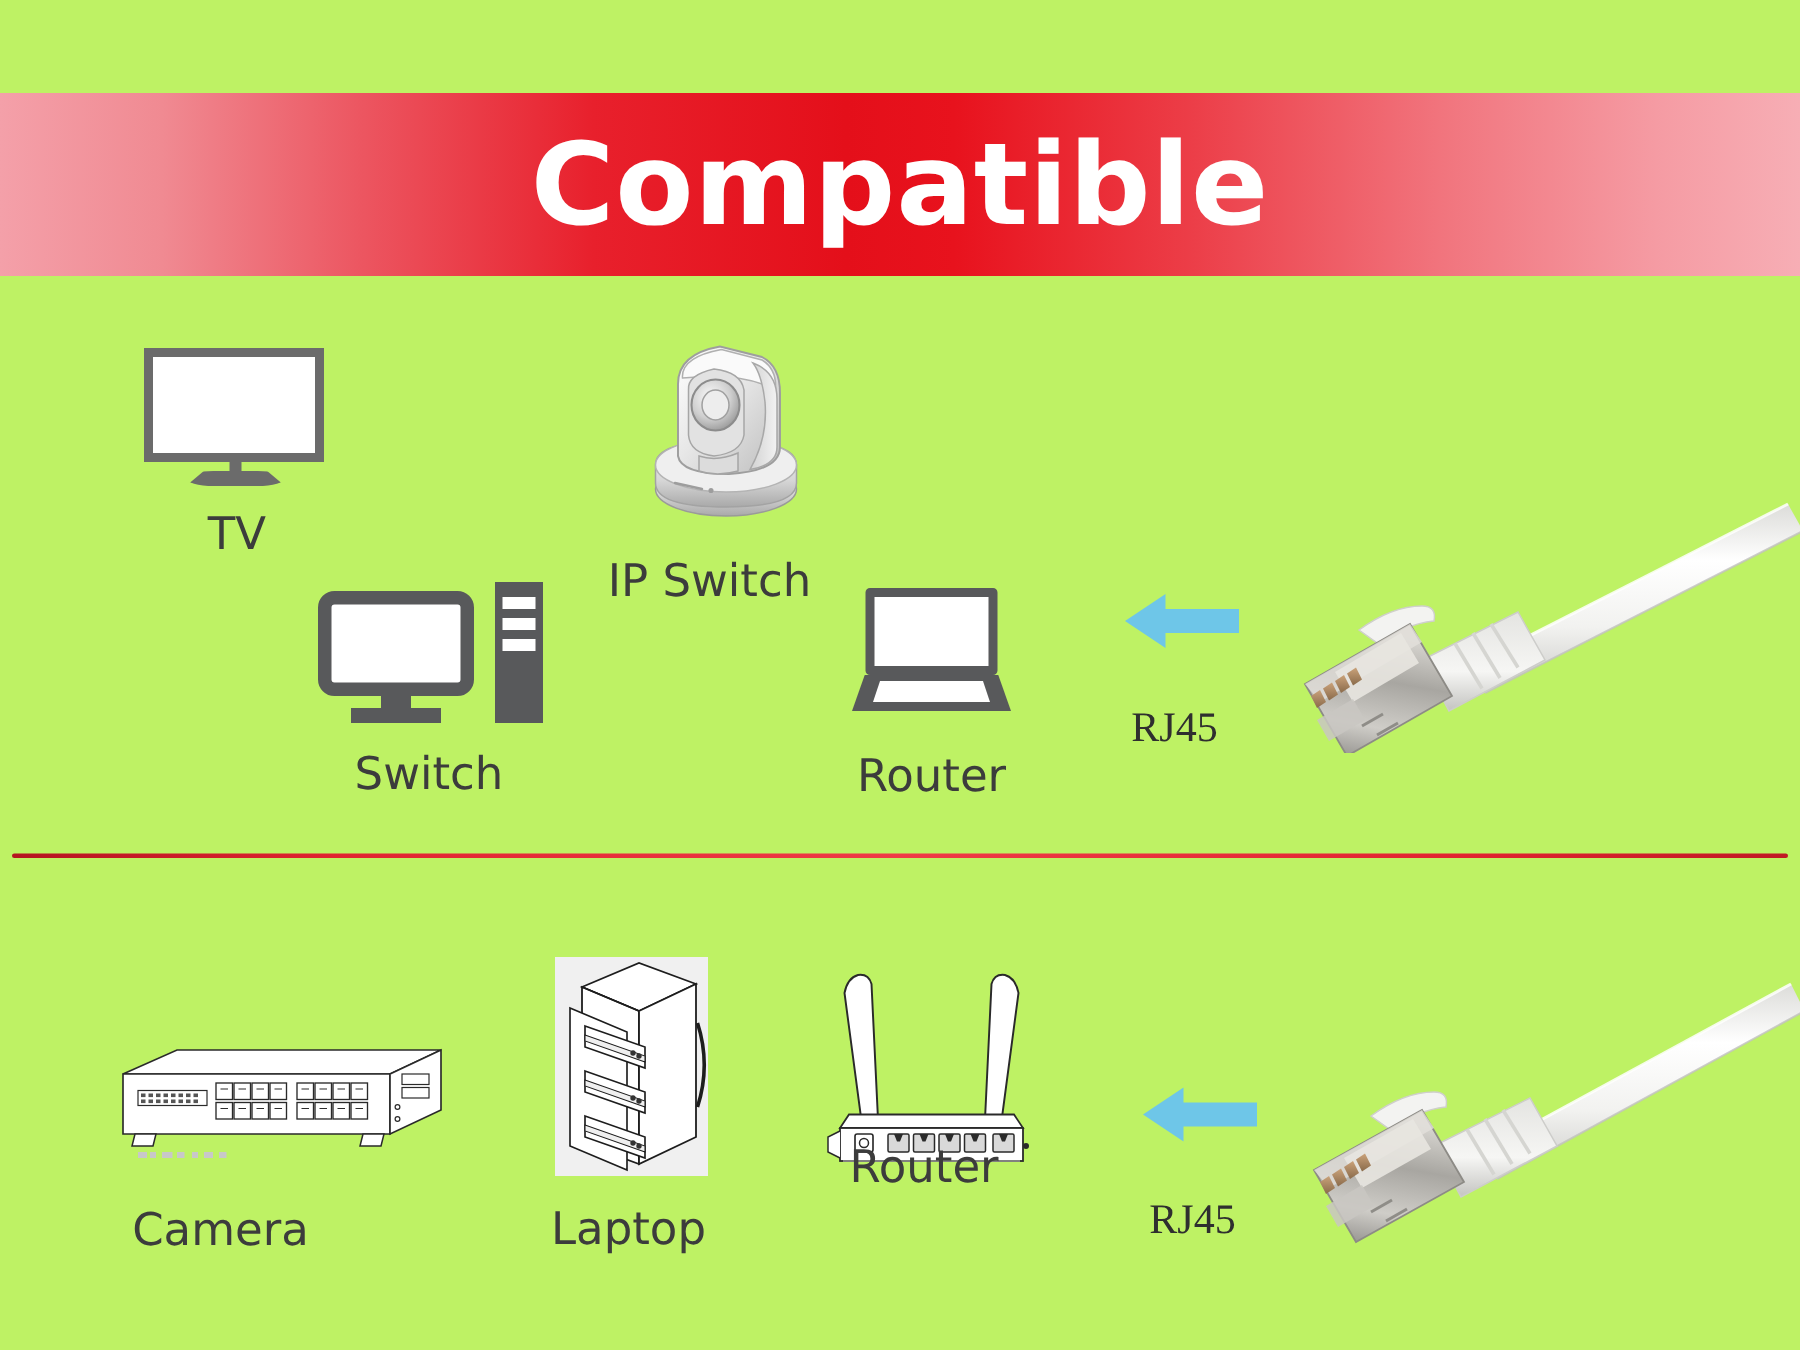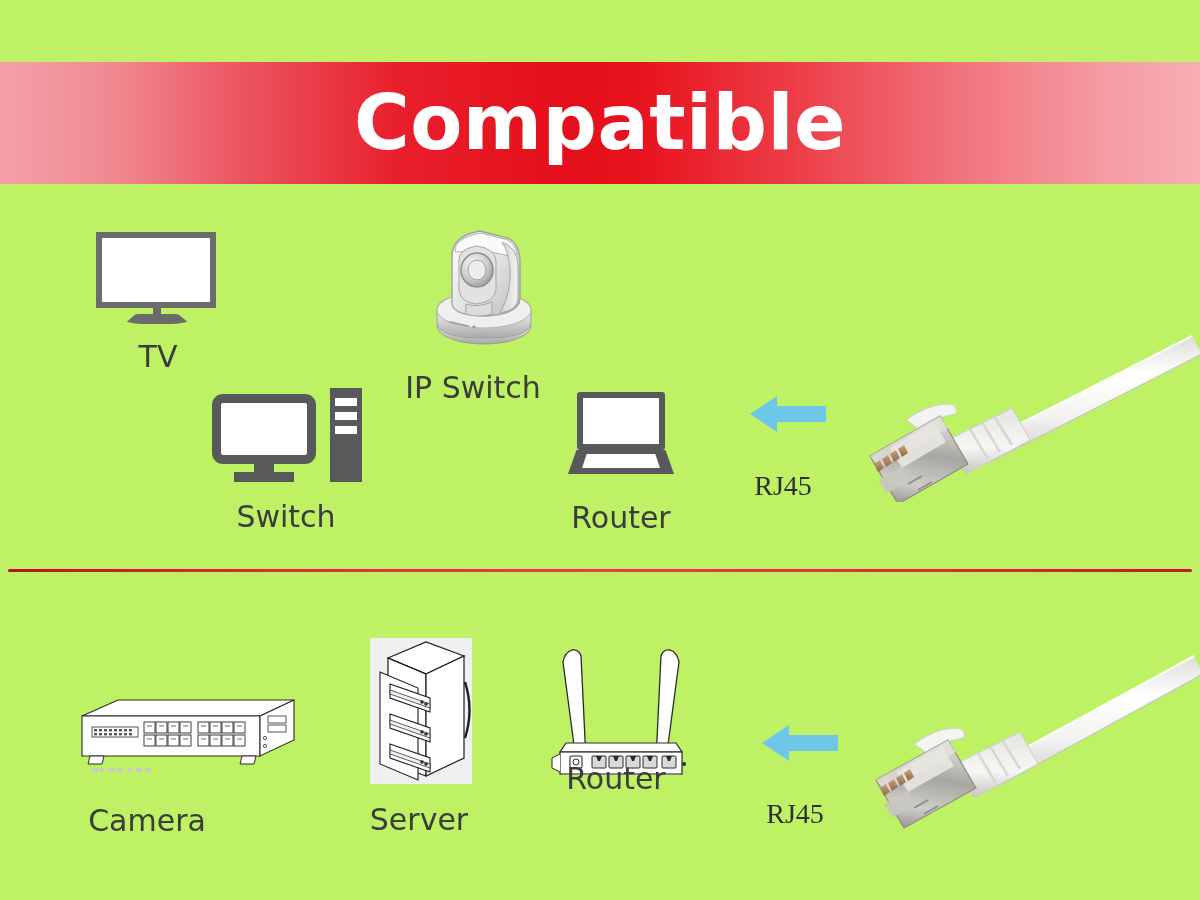--- a/index.html
+++ b/index.html
@@ -442,21 +442,21 @@
       <polygon points="20,106 60,120 60,134 20,120" fill="#ffffff" stroke="#1d1d1d" stroke-width="1.1"></polygon>
       <polygon points="20,112 60,126 60,130 20,116" fill="#efefef" stroke="#1d1d1d" stroke-width="0.7"></polygon>
       <circle cx="52" cy="124" r="1.8" fill="#333"></circle>
       <circle cx="56" cy="126" r="1.8" fill="#333"></circle>
 
       <path d="M95,44 Q104,72 95,100" fill="none" stroke="#1d1d1d" stroke-width="2.4"></path>
 
       <path d="M18,20 L56,36" stroke="#1d1d1d" stroke-width="1"></path>
     </svg>
   </div>
-  <div class="label" style="left:419px; top:802px;">Server</div>
+  <div class="label" style="left:419px; top:802px;">Laptop</div>
 
   <div class="linedraw" style="left:548px; top:640px;">
     <svg width="146" height="148" viewBox="0 0 146 148">
 
       <path d="M24,10 Q17,12 15,22 L28,120 Q33,124 38,120 L33,16 Q31,9 24,10 Z" fill="#ffffff" stroke="#2a2a2a" stroke-width="1.3"></path>
 
       <path d="M122,10 Q129,12 131,22 L118,120 Q113,124 108,120 L113,16 Q115,9 122,10 Z" fill="#ffffff" stroke="#2a2a2a" stroke-width="1.3"></path>
 
       <polygon points="12,112 134,112 128,103 18,103" fill="#ffffff" stroke="#2a2a2a" stroke-width="1.2"></polygon>
 

